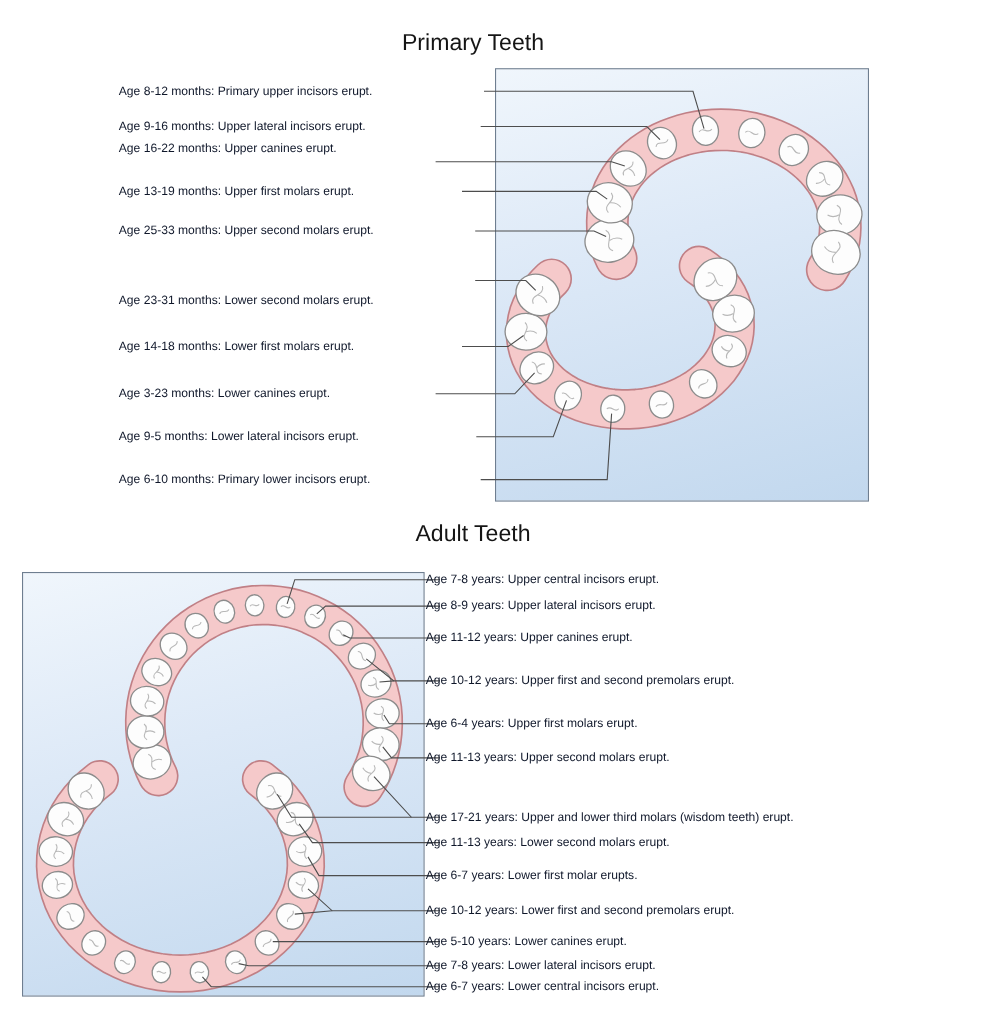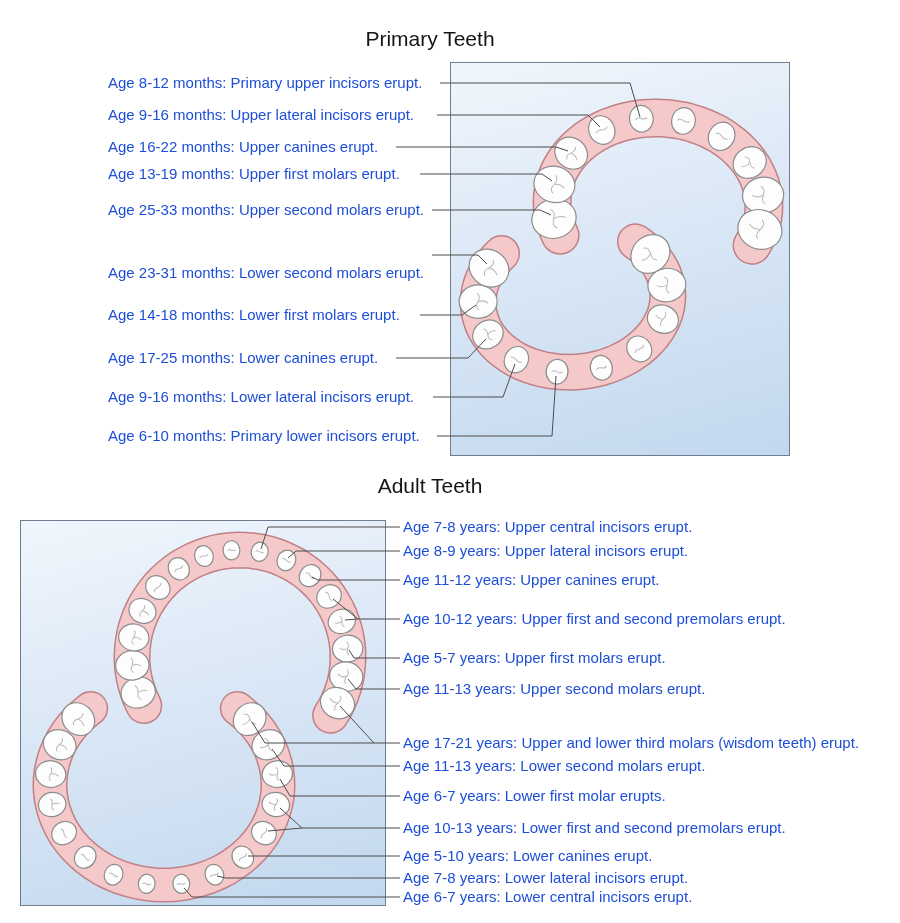--- a/index.html
+++ b/index.html
@@ -4,23 +4,23 @@
 <style>
   html,body{margin:0;padding:0;background:#ffffff;}
   .page{position:relative;width:896px;height:923px;background:#ffffff;font-family:"Liberation Sans",sans-serif;overflow:hidden;}
   .panel{position:absolute;border:1px solid #6e7e90;background:linear-gradient(165deg,#f0f6fc 0%,#dde9f7 40%,#c2d8ee 100%);}
   #panel-primary{left:450px;top:62px;width:338px;height:392px;}
   #panel-adult{left:20px;top:520px;width:364px;height:384px;}
   #diagram{position:absolute;left:0;top:0;}
   .title{position:absolute;left:0;width:860px;text-align:center;font-size:21px;color:#151515;}
   #title-primary{top:27px;}
   #title-adult{top:474px;}
-  .lbl{position:absolute;font-size:15px;line-height:18px;color:#1d4ed8;white-space:nowrap;}
+  .lbl{position:absolute;font-size:11px;line-height:18px;color:#0f172a;white-space:nowrap;}
   .lbl-left{left:108px;}
-  .lbl-right{left:403px;text-align:center;}
+  .lbl-right{left:387px;text-align:center;}
 </style>
 </head>
 <body>
 
 <div class="page">
 
   <div class="panel" id="panel-primary"></div>
   <div class="panel" id="panel-adult"></div>
 
   <svg id="diagram" width="900" height="923">
@@ -302,36 +302,36 @@
       <polyline points="400,856 248,856" fill="none" stroke="#4d4d4d" stroke-width="1"></polyline>
       <polyline points="400,878 226,878 217,876" fill="none" stroke="#4d4d4d" stroke-width="1"></polyline>
       <polyline points="400,897 192,897 184,888" fill="none" stroke="#4d4d4d" stroke-width="1"></polyline>
     </svg>
 
   <div class="title" id="title-primary">Primary Teeth</div>
   <div class="title" id="title-adult">Adult Teeth</div>
 
   <div class="lbl lbl-left" style="top:74px">Age 8-12 months: Primary upper incisors erupt.</div>
   <div class="lbl lbl-left" style="top:106px">Age 9-16 months: Upper lateral incisors erupt.</div>
-  <div class="lbl lbl-left" style="top:138px">Age 16-22 months: Upper canines erupt.</div>
+  <div class="lbl lbl-left" style="top:126px">Age 16-22 months: Upper canines erupt.</div>
   <div class="lbl lbl-left" style="top:165px">Age 13-19 months: Upper first molars erupt.</div>
   <div class="lbl lbl-left" style="top:201px">Age 25-33 months: Upper second molars erupt.</div>
   <div class="lbl lbl-left" style="top:264px">Age 23-31 months: Lower second molars erupt.</div>
   <div class="lbl lbl-left" style="top:306px">Age 14-18 months: Lower first molars erupt.</div>
-  <div class="lbl lbl-left" style="top:349px">Age 17-25 months: Lower canines erupt.</div>
-  <div class="lbl lbl-left" style="top:388px">Age 9-16 months: Lower lateral incisors erupt.</div>
+  <div class="lbl lbl-left" style="top:349px">Age 3-23 months: Lower canines erupt.</div>
+  <div class="lbl lbl-left" style="top:388px">Age 9-5 months: Lower lateral incisors erupt.</div>
   <div class="lbl lbl-left" style="top:427px">Age 6-10 months: Primary lower incisors erupt.</div>
 
   <div class="lbl lbl-right" style="top:518px">Age 7-8 years: Upper central incisors erupt.</div>
   <div class="lbl lbl-right" style="top:542px">Age 8-9 years: Upper lateral incisors erupt.</div>
   <div class="lbl lbl-right" style="top:571px">Age 11-12 years: Upper canines erupt.</div>
   <div class="lbl lbl-right" style="top:610px">Age 10-12 years: Upper first and second premolars erupt.</div>
-  <div class="lbl lbl-right" style="top:649px">Age 5-7 years: Upper first molars erupt.</div>
+  <div class="lbl lbl-right" style="top:649px">Age 6-4 years: Upper first molars erupt.</div>
   <div class="lbl lbl-right" style="top:680px">Age 11-13 years: Upper second molars erupt.</div>
   <div class="lbl lbl-right" style="top:734px">Age 17-21 years: Upper and lower third molars (wisdom teeth) erupt.</div>
   <div class="lbl lbl-right" style="top:757px">Age 11-13 years: Lower second molars erupt.</div>
   <div class="lbl lbl-right" style="top:787px">Age 6-7 years: Lower first molar erupts.</div>
-  <div class="lbl lbl-right" style="top:819px">Age 10-13 years: Lower first and second premolars erupt.</div>
+  <div class="lbl lbl-right" style="top:819px">Age 10-12 years: Lower first and second premolars erupt.</div>
   <div class="lbl lbl-right" style="top:847px">Age 5-10 years: Lower canines erupt.</div>
   <div class="lbl lbl-right" style="top:869px">Age 7-8 years: Lower lateral incisors erupt.</div>
   <div class="lbl lbl-right" style="top:888px">Age 6-7 years: Lower central incisors erupt.</div>
 
 </div>
 
 </body></html>

